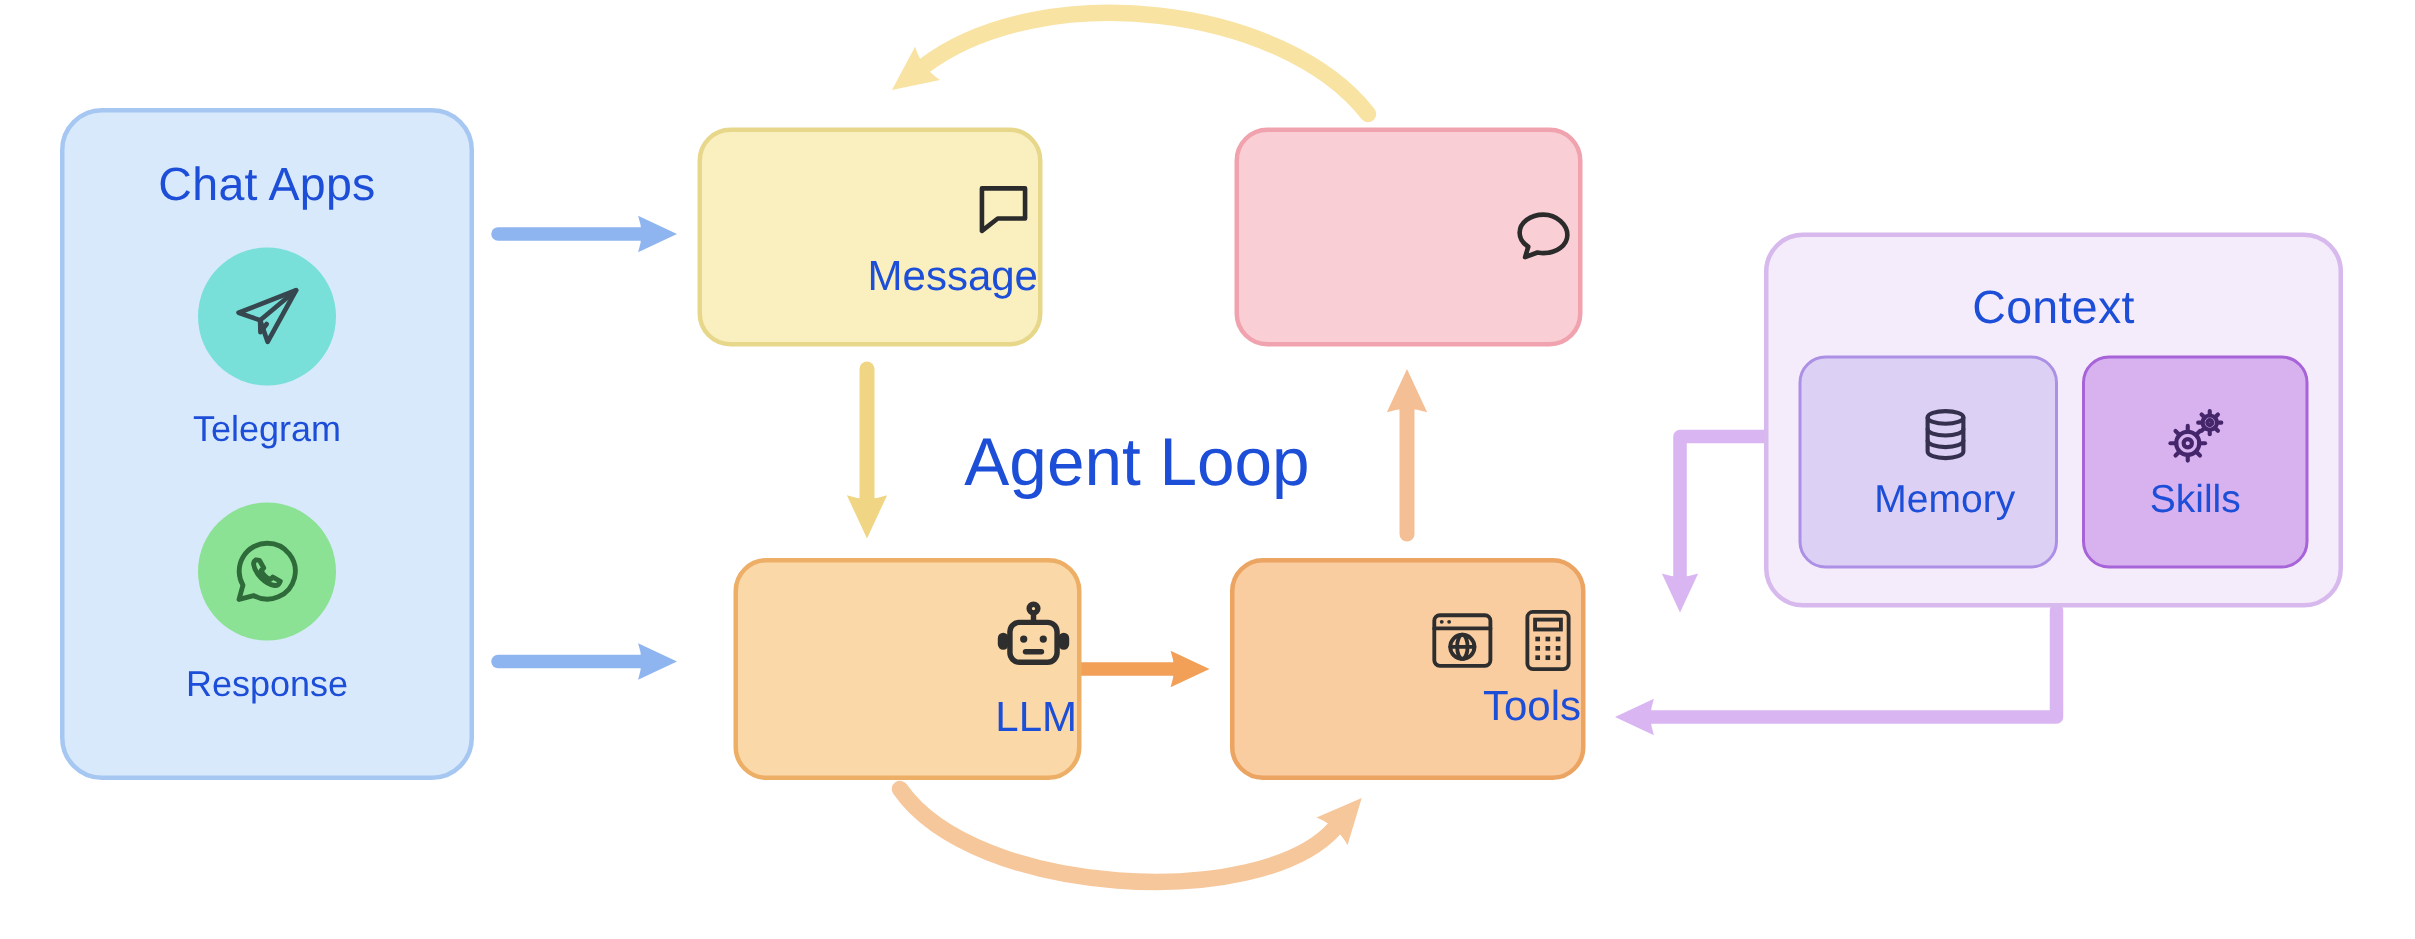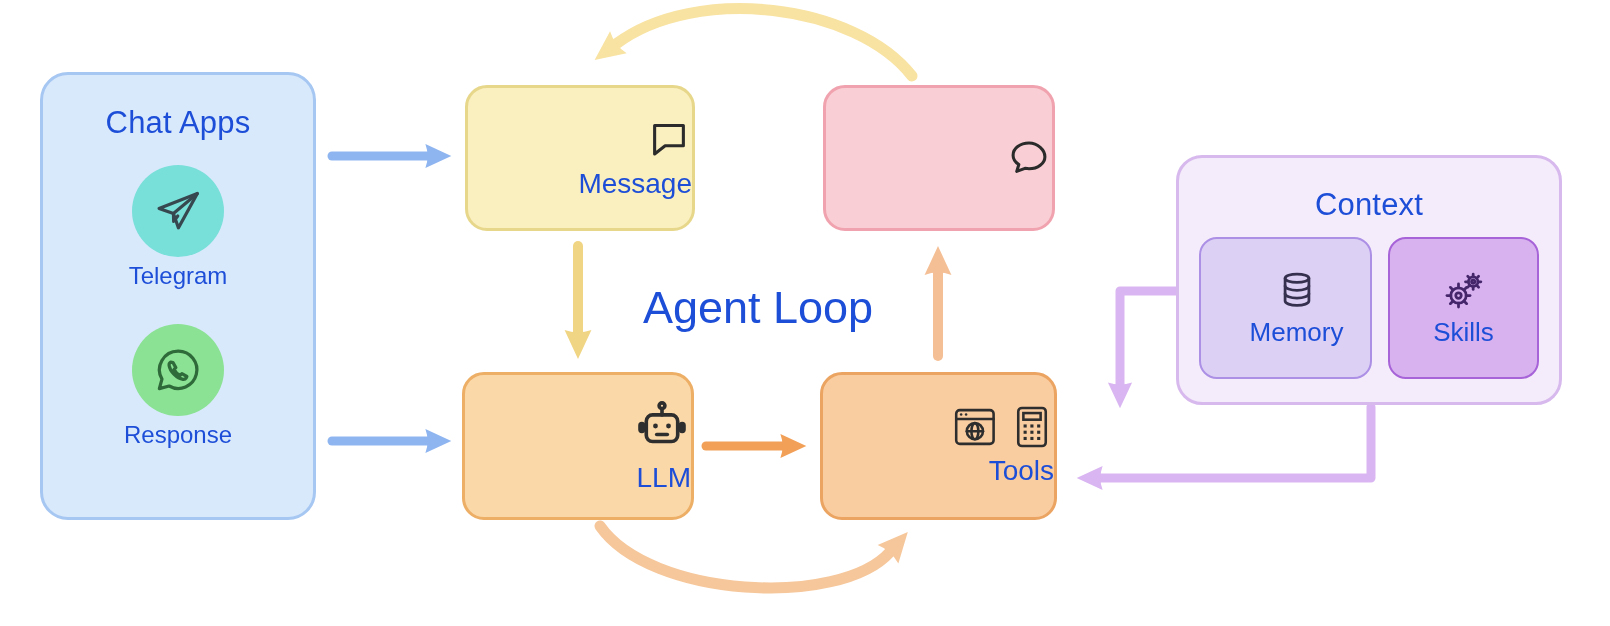--- a/index.html
+++ b/index.html
@@ -17,30 +17,30 @@
     display:flex;flex-direction:column;align-items:center;
   }
   .panel-title{font-size:31px;font-weight:500;letter-spacing:.2px;}
   .chat-apps .panel-title{margin-top:30px;}
   .app-circle{
     width:92px;height:92px;border-radius:50%;
     display:flex;align-items:center;justify-content:center;
   }
   .app-circle.telegram{background:#79dfd9;margin-top:24px;}
   .app-circle.whatsapp{background:#8be294;margin-top:34px;}
-  .app-label{font-size:24px;margin-top:5px;}
+  .app-label{font-size:24px;margin-top:16px;}
 
   .node{
     border-radius:22px;display:flex;flex-direction:column;
     align-items:flex-end;justify-content:center;gap:6px;
   }
   .node-label{font-size:28px;}
   .node-message{left:465px;top:85px;width:230px;height:146px;background:#faefbe;border:3px solid #e7d78b;}
   .node-response{left:823px;top:85px;width:232px;height:146px;background:#f9cfd5;border:3px solid #f0a3ae;}
-  .node-llm{left:462px;top:372px;width:232px;height:148px;background:#fbd8a8;border:3px solid #edae66;}
+  .node-llm{left:489px;top:372px;width:232px;height:148px;background:#fbd8a8;border:3px solid #edae66;}
   .node-tools{left:820px;top:372px;width:237px;height:148px;background:#facda1;border:3px solid #eba462;}
   .tools-icons{display:flex;gap:12px;align-items:center;}
 
   .agent-loop{
     position:absolute;left:598px;top:282px;width:320px;text-align:center;
     font-size:45px;font-weight:500;
   }
 
   .context{
     left:1176px;top:155px;width:386px;height:250px;

